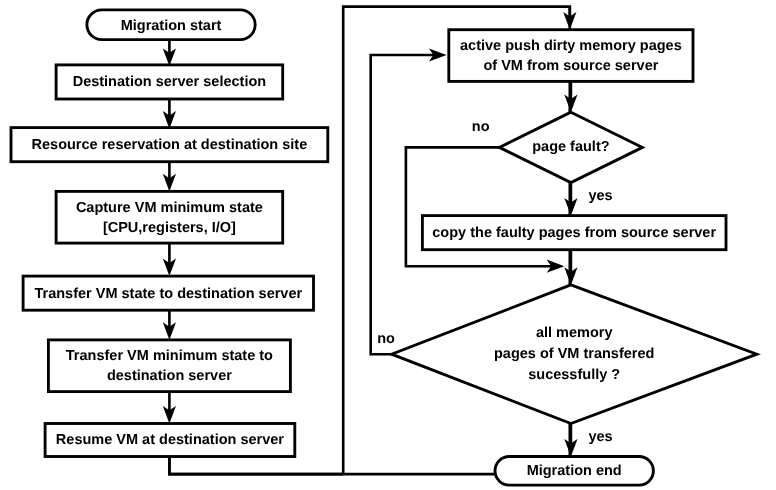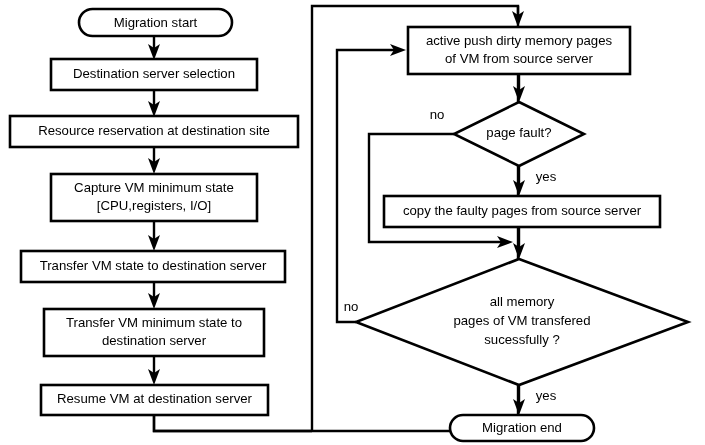--- a/index.html
+++ b/index.html
@@ -7,20 +7,21 @@
     padding: 0;
     background: #ffffff;
   }
   #flowchart-root {
     position: relative;
     width: 705px;
     height: 445px;
     background: #ffffff;
     overflow: hidden;
     font-family: "Liberation Sans", sans-serif;
+    font-weight: bold;
   }
   svg#flow-svg {
     display: block;
     width: 705px;
     height: 445px;
   }
   .node-shape {
     fill: #ffffff;
     stroke: #000000;
     stroke-width: 2.6;

